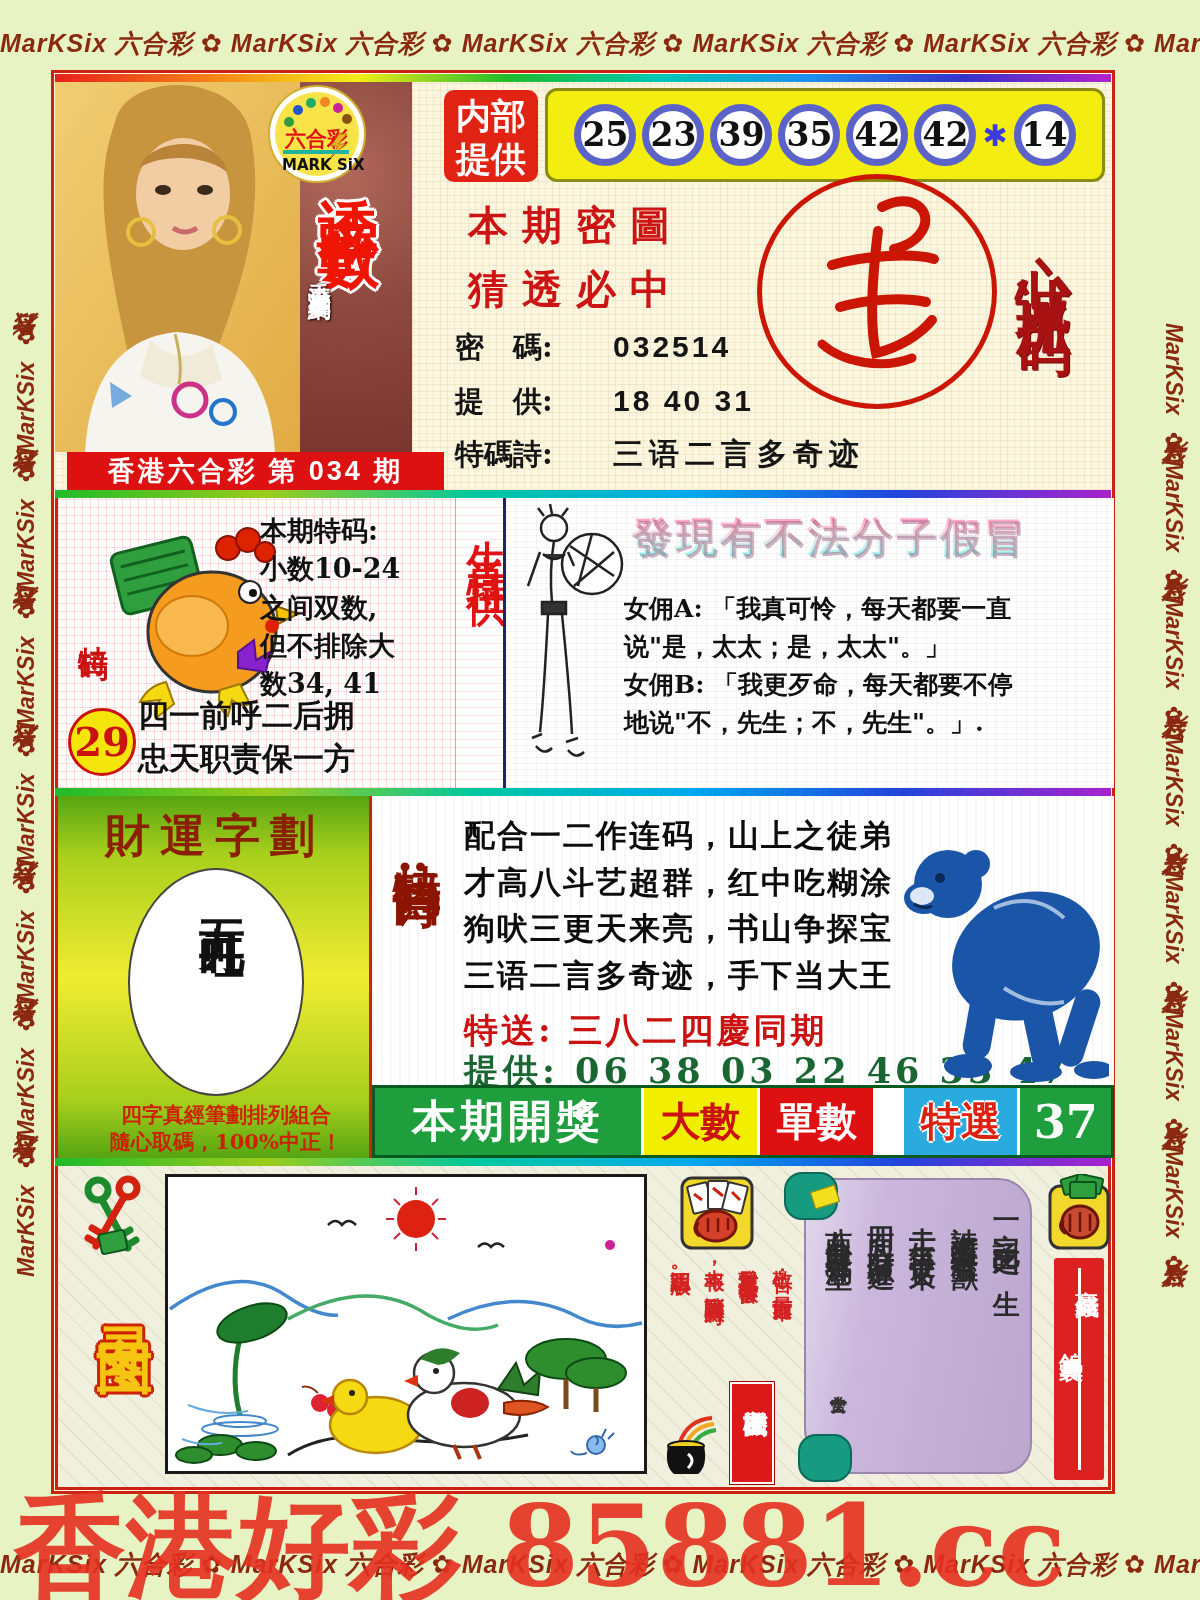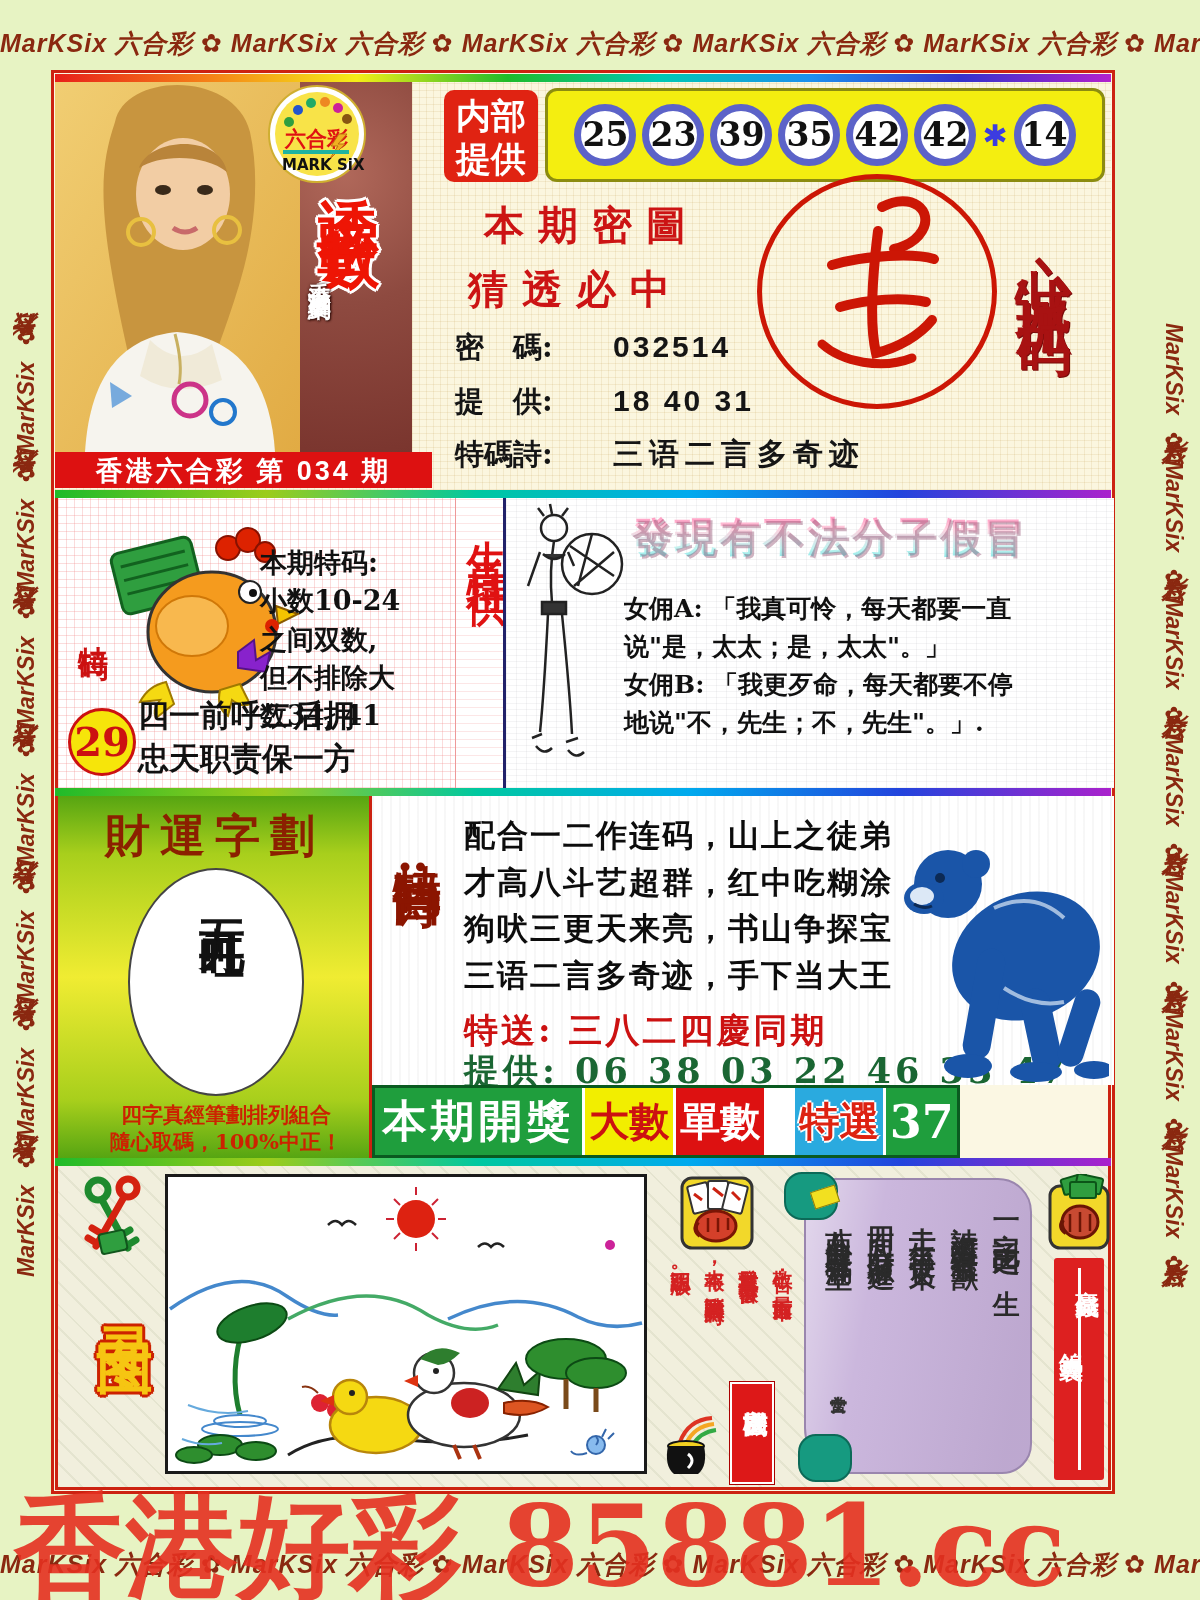--- a/index.html
+++ b/index.html
@@ -41,33 +41,33 @@
   .photo{ left:0; top:0; width:245px; height:370px; overflow:hidden; }
   .mast-panel{ left:245px; top:0; width:112px; height:370px;
     background:radial-gradient(circle at 40% 25%, #b0685a 0%, #8e4a40 45%, #7a352e 100%);
     background-color:#8e4a40;}
   .badge{ left:212px; top:2px; width:100px; height:100px; z-index:5;}
   .mast-title{ left:262px; top:66px; height:300px; font-size:62px; font-weight:bold; color:#ee1505;
     letter-spacing:16px; line-height:1;
     text-shadow:-3px 0 #fff,3px 0 #fff,0 -3px #fff,0 3px #fff,-2px -2px #fff,2px 2px #fff,-2px 2px #fff,2px -2px #fff;}
   .mast-sub{ left:250px; top:182px; height:180px; font-size:23px; font-weight:bold; color:#ffffff;
     letter-spacing:4px; text-shadow:0 0 3px #3a1510,1px 1px 2px #3a1510;}
-  .issue-banner{ left:0; top:370px; width:377px; height:36px; background:#dd1111; color:#fff;
+  .issue-banner{ left:12px; top:370px; width:377px; height:56px; background:#dd1111; color:#fff;
     font-weight:bold; font-size:27px; line-height:38px; text-align:center; letter-spacing:3px;}
   .inner-seal{ left:389px; top:8px; width:94px; height:92px; background:#e02312; border-radius:10px;
     color:#fff; font-weight:bold; font-size:35px; line-height:1.22; text-align:center; padding-top:5px;
     font-family:"DejaVu Serif",serif;}
   .numbers-bar{ left:490px; top:6px; width:560px; height:94px; background:#f4ee10;
     border:3px solid #8c8c10; border-radius:12px; display:flex; align-items:center;
     justify-content:center; gap:6px;}
   .ball{ width:62px; height:62px; border-radius:50%; background:#fff; border:7px solid #5c63c8;
     color:#111; font-size:33px; font-weight:bold; text-align:center; line-height:48px;
     font-family:"DejaVu Serif",serif; flex:none;}
   .star{ color:#3c3ce0; font-size:30px; font-weight:bold; flex:none;}
-  .secret1{ left:413px; top:116px; font-size:40px; font-weight:bold; color:#cc1414; letter-spacing:14px;padding-left:16px;}
+  .secret1{ left:413px; top:116px; font-size:40px; font-weight:bold; color:#cc1414; letter-spacing:14px;}
   .secret2{ left:413px; top:180px; font-size:40px; font-weight:bold; color:#cc1414; letter-spacing:14px;}
   .seal-circle{ left:702px; top:92px; width:240px; height:235px; border:5px solid #cc1605;
     border-radius:50%;}
   .mrow{ left:400px; font-size:29px; color:#151515; font-weight:bold; white-space:nowrap;}
   .mrow .lab{ display:inline-block; width:150px; font-family:"DejaVu Serif",serif;}
   .mrow .val{ font-size:30px; letter-spacing:3px;}
   .mrow3 .val{ font-family:"DejaVu Serif",serif; letter-spacing:6px;}
   .mast-slogan{ left:952px; top:128px; height:280px; font-size:55px; font-weight:bold; color:#a81212;
     letter-spacing:24px; text-shadow:1px 1px 0 #7a0c0c; font-family:"DejaVu Serif",serif;}
 
@@ -75,21 +75,21 @@
   .sec2{ top:498px; height:290px; border-left:3px solid #cc2211; border-right:3px solid #cc2211;}
   .zodiac-box{ left:0; top:0; width:397px; height:290px; background:#fff;
     background-image:repeating-linear-gradient(0deg,rgba(240,130,130,.28) 0 1px,transparent 1px 8px),
                      repeating-linear-gradient(90deg,rgba(240,130,130,.28) 0 1px,transparent 1px 8px);}
   .sp-label{ left:14px; top:124px; font-size:30px; font-weight:bold; color:#cc1111; letter-spacing:8px;}
   .sp-circle{ left:10px; top:210px; width:68px; height:68px; border-radius:50%; background:#f6e50a;
     border:3px solid #cc1111; color:#cc1111; font-size:40px; font-weight:bold; text-align:center;
     line-height:62px; font-family:"DejaVu Serif",serif;}
   .chicken{ left:42px; top:16px; width:205px; height:215px;}
   .zodiac-tip{ left:202px; top:14px; width:190px; font-size:27px; font-weight:bold; color:#111;
-    line-height:1.42; font-family:"DejaVu Serif",serif; white-space:nowrap;margin-top:32px;}
+    line-height:1.42; font-family:"DejaVu Serif",serif; white-space:nowrap;}
   .zodiac-bottom{ left:80px; top:196px; width:315px; font-size:31px; font-weight:bold; color:#111;
     line-height:1.38; font-family:"DejaVu Serif",serif; white-space:nowrap;}
   .zodiac-strip{ left:397px; top:0; width:48px; height:290px; background:#fff;
     background-image:repeating-linear-gradient(0deg,rgba(240,130,130,.2) 0 1px,transparent 1px 8px);
     border-left:1px solid #e99; }
   .zodiac-strip .t{ position:absolute; left:4px; top:10px; height:275px; font-size:40px;
     font-weight:bold; color:#e01212; letter-spacing:16px; font-family:"DejaVu Serif",serif;}
   .theater{ left:445px; top:0; width:611px; height:290px; background:#fff; border-left:3px solid #22226a;
     background-image:repeating-linear-gradient(0deg,rgba(40,40,60,.05) 0 1px,transparent 1px 6px),
                      repeating-linear-gradient(90deg,rgba(40,40,60,.05) 0 1px,transparent 1px 10px);}
@@ -117,21 +117,21 @@
     background-image:repeating-linear-gradient(90deg,rgba(120,120,120,.06) 0 2px,transparent 2px 9px);}
   .poem-title{ left:14px; top:30px; height:250px; font-size:48px; font-weight:bold; color:#8b1500;
     letter-spacing:8px; font-family:"DejaVu Serif",serif;}
   .poem-lines{ left:92px; top:16px; font-size:31px; font-weight:bold; color:#0c0c0c; line-height:1.5;
     font-family:"DejaVu Serif",serif; white-space:nowrap; letter-spacing:2px;}
   .poem-special{ left:92px; top:212px; font-size:34px; font-weight:bold; color:#cc1111; letter-spacing:3px;
     font-family:"DejaVu Serif",serif;}
   .poem-provide{ left:92px; top:252px; font-size:35px; font-weight:bold; color:#1a6633; letter-spacing:4px;
     font-family:"DejaVu Serif",serif;}
   .monkey{ left:512px; top:42px; width:225px; height:245px;}
-  .result-bar{ left:314px; top:289px; width:588px; height:73px; display:flex;
+  .result-bar{ left:314px; top:289px; width:742px; height:73px; display:flex;
     border:3px solid #0a5a20; background:#fff;}
   .cell{ display:flex; align-items:center; justify-content:center; font-weight:bold;
     border-right:3px solid #fff; }
   .cell:last-child{ border-right:none; }
   .cell-open{ flex:2.35; background:#1f9e3d; color:#fff; font-size:44px; letter-spacing:4px;}
   .cell-big{ flex:1; background:#f2ee00; color:#cc1111; font-size:40px; font-family:"DejaVu Serif",serif;}
   .cell-odd{ flex:1; background:#dd1111; color:#fff; font-size:40px; font-family:"DejaVu Serif",serif;}
   .cell-pick{ flex:1; background:#2aaadf; color:#dd2211; font-size:40px; font-family:Liberation Serif, serif;
     text-shadow:-2px 0 #fff,2px 0 #fff,0 -2px #fff,0 2px #fff;margin-left:28px;}
   .cell-num{ flex:0.8; background:#1f9e3d; color:#fff; font-size:46px; font-family:"DejaVu Serif",serif;}

